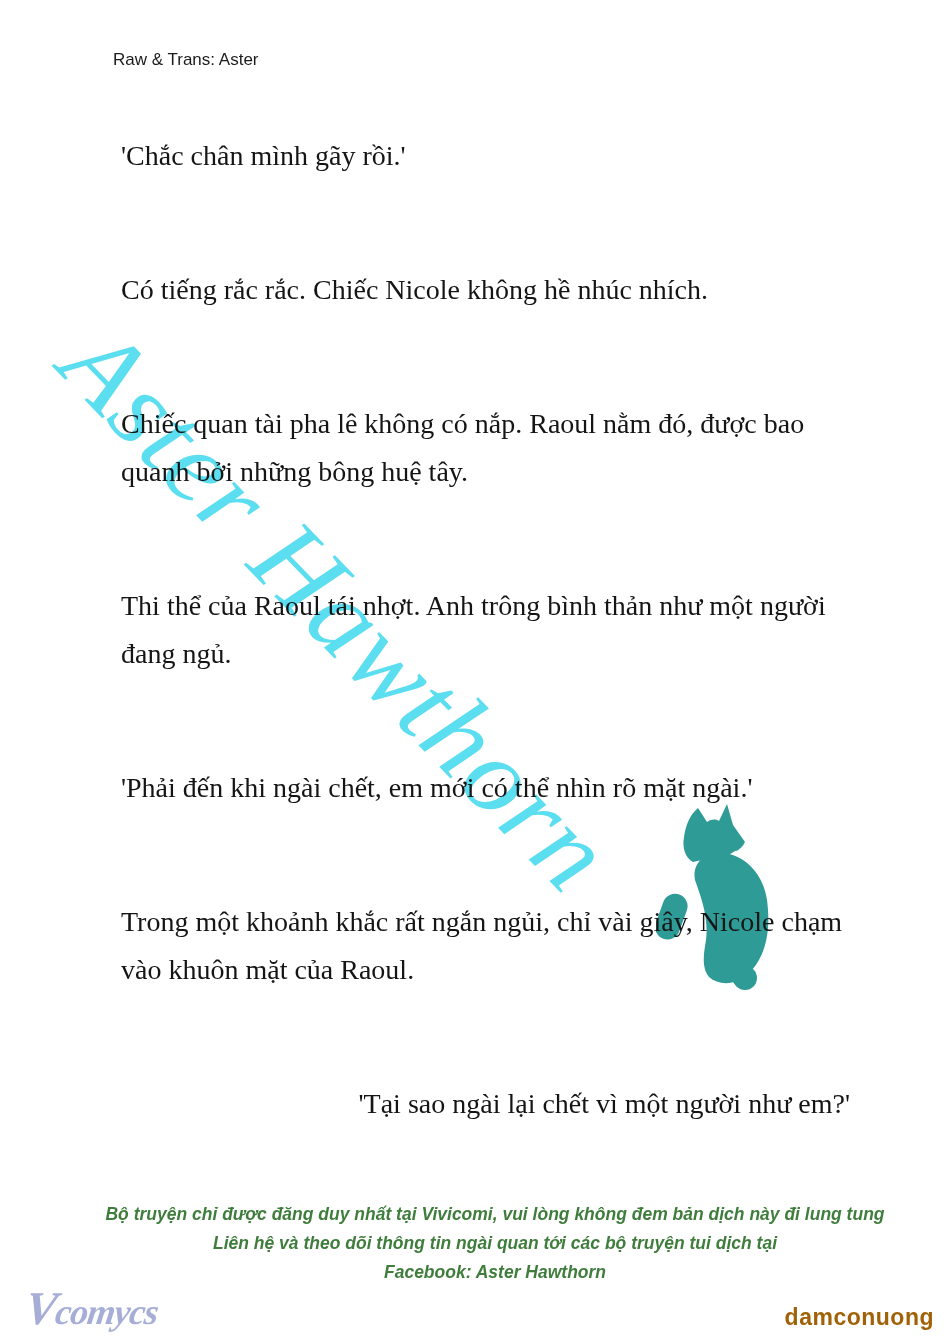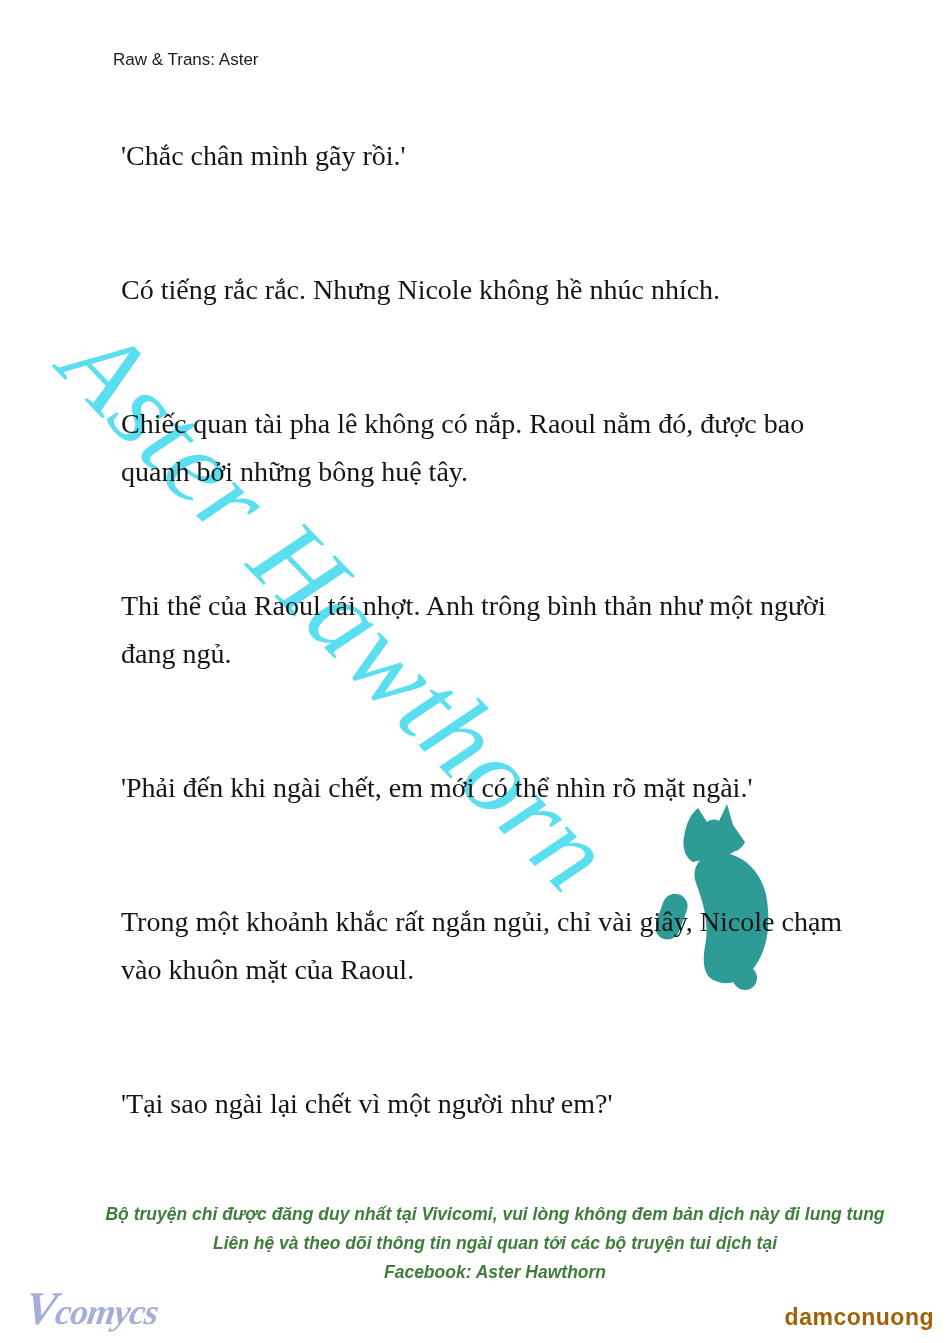--- a/index.html
+++ b/index.html
@@ -58,21 +58,21 @@
     color: #1c1c1c;
     margin-bottom: 62px;
   }
 
   .content p {
     font-size: 28px;
     line-height: 48px;
     color: #151515;
     margin: 0 0 86px 8px;
   }
-  .content p:last-child { margin-bottom: 0; }
+  .content p:last-child { margin-bottom: 0; text-align: right; }
 
   
   .footer-note {
     position: absolute;
     z-index: 2;
     left: 0;
     top: 1200px;
     width: 100%;
     text-align: center;
     font-family: "Liberation Sans", sans-serif;
@@ -133,21 +133,21 @@
 
       <path class="cat-line" d="M70,158 C74,172 80,178 86,184" stroke-width="16" stroke-linecap="round"></path>
       <circle class="cat-fill" cx="89" cy="182" r="12"></circle>
     </svg>
   </div>
 
   <div class="content">
     <div class="credit-line">Raw &amp; Trans: Aster</div>
 
     <p>'Chắc chân mình gãy rồi.'</p>
-    <p>Có tiếng rắc rắc. Nhưng Nicole không hề nhúc nhích.</p>
+    <p>Có tiếng rắc rắc. Chiếc Nicole không hề nhúc nhích.</p>
     <p>Chiếc quan tài pha lê không có nắp. Raoul nằm đó, được bao quanh bởi những bông huệ tây.</p>
     <p>Thi thể của Raoul tái nhợt. Anh trông bình thản như một người đang ngủ.</p>
     <p>'Phải đến khi ngài chết, em mới có thể nhìn rõ mặt ngài.'</p>
     <p>Trong một khoảnh khắc rất ngắn ngủi, chỉ vài giây, Nicole chạm vào khuôn mặt của Raoul.</p>
     <p>'Tại sao ngài lại chết vì một người như em?'</p>
   </div>
 
   <div class="footer-note">
     <div>Bộ truyện chỉ được đăng duy nhất tại Vivicomi, vui lòng không đem bản dịch này đi lung tung</div>
     <div>Liên hệ và theo dõi thông tin ngài quan tới các bộ truyện tui dịch tại</div>

